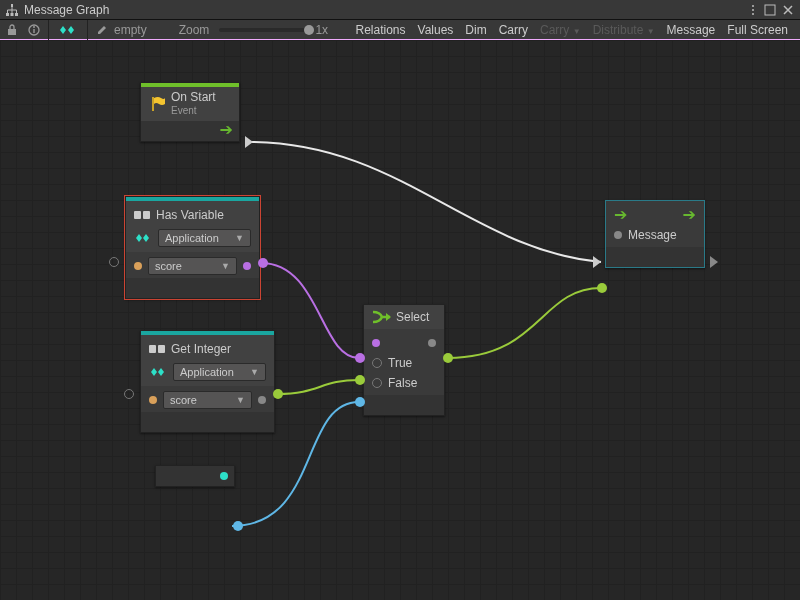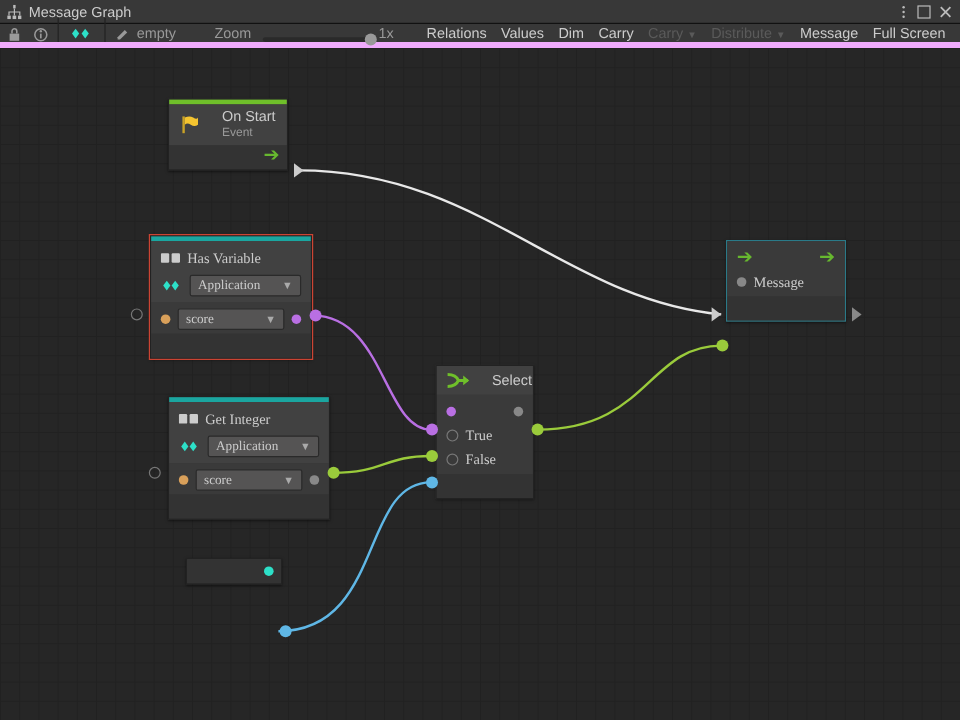--- a/index.html
+++ b/index.html
@@ -2,44 +2,44 @@
 <html><head>
 <meta charset="utf-8">
 <style>
   * { margin:0; padding:0; box-sizing:border-box; }
   html,body{width:800px;height:600px;overflow:hidden;font-family:Arial,Helvetica,sans-serif;font-size:12px;background:#222;color:#ccc;}
   
   .titlebar{height:20px;background:#383838;display:flex;align-items:center;padding:0 6px;border-bottom:1px solid #111;}
   .titlebar .tab{display:flex;align-items:center;gap:6px;}
   .titlebar .sp{flex:1;}
   .win-icons{display:flex;gap:6px;align-items:center;}
-  .toolbar{height:20px;background:#383838;display:flex;align-items:flex-end;padding:0 6px;border-bottom:5px solid #f0abfc;}
+  .toolbar{height:20px;background:#383838;display:flex;align-items:center;padding:0 6px;border-bottom:1px solid #f0abfc;}
   .toolbar .sep{width:1px;height:20px;background:#222;margin:0 8px;}
   .toolbar .lbl{color:#999;margin-right:4px;}
   .toolbar .btn{color:#ccc;margin:0 6px;cursor:default;}
   .toolbar .btn.dis{color:#5a5a5a;}
   .toolbar .slider{position:relative;width:90px;height:4px;background:#2a2a2a;border-radius:2px;margin:0 6px;}
   .toolbar .slider .knob{position:absolute;right:-5px;top:-3px;width:10px;height:10px;border-radius:50%;background:#999;}
   
   .canvas{position:relative;width:800px;height:560px;
     background-color:#262626;
     background-image:linear-gradient(#212121 1px,transparent 1px),linear-gradient(90deg,#212121 1px,transparent 1px);
     background-size:16px 16px;
   }
   svg.wires{position:absolute;inset:0;width:100%;height:100%;pointer-events:none;}
   
   .node{position:absolute;background:#3a3a3a;border:1px solid #222;box-shadow:0 1px 2px rgba(0,0,0,.5);}
   .node.sel{outline:1px solid #cc4433;outline-offset:0;}
   .node .stripe{height:4px;}
-  .node .head{display:flex;align-items:center;gap:18px;padding:4px 8px;background:#414141;}
+  .node .head{display:flex;align-items:center;gap:4px;padding:4px 8px;background:#414141;}
   .node .head .ht{display:flex;flex-direction:column;line-height:13px;}
   .node .sub{font-size:10px;color:#9a9a9a;}
   .node .body{padding:4px 8px 2px;background:#3a3a3a;}
   .node .foot{background:#333;height:20px;position:relative;}
-  .node .row{display:flex;align-items:center;gap:6px;height:20px;font-family:Liberation Serif, serif;}
+  .node .row{display:flex;align-items:center;gap:6px;height:20px;}
   .pill{background:#555454;border:1px solid #2a2a2a;border-radius:2px;height:18px;display:flex;align-items:center;padding:0 6px;color:#ccc;font-size:11px;gap:16px;}
   .pill .chev{margin-left:auto;font-size:9px;color:#aaa;}
   .dot{width:8px;height:8px;border-radius:50%;background:#888;}
   .dot.amber{background:#d9a05a;}
   .dot.mag{background:#b96fe3;}
   .dot.cyan{background:#2de0c8;}
   .arrow-r{color:#67b82f;font-size:16px;line-height:1;}
   
   .port{position:absolute;width:10px;height:10px;border-radius:50%;}
   .ring{width:10px;height:10px;border:1px solid #777;border-radius:50%;position:absolute;}

